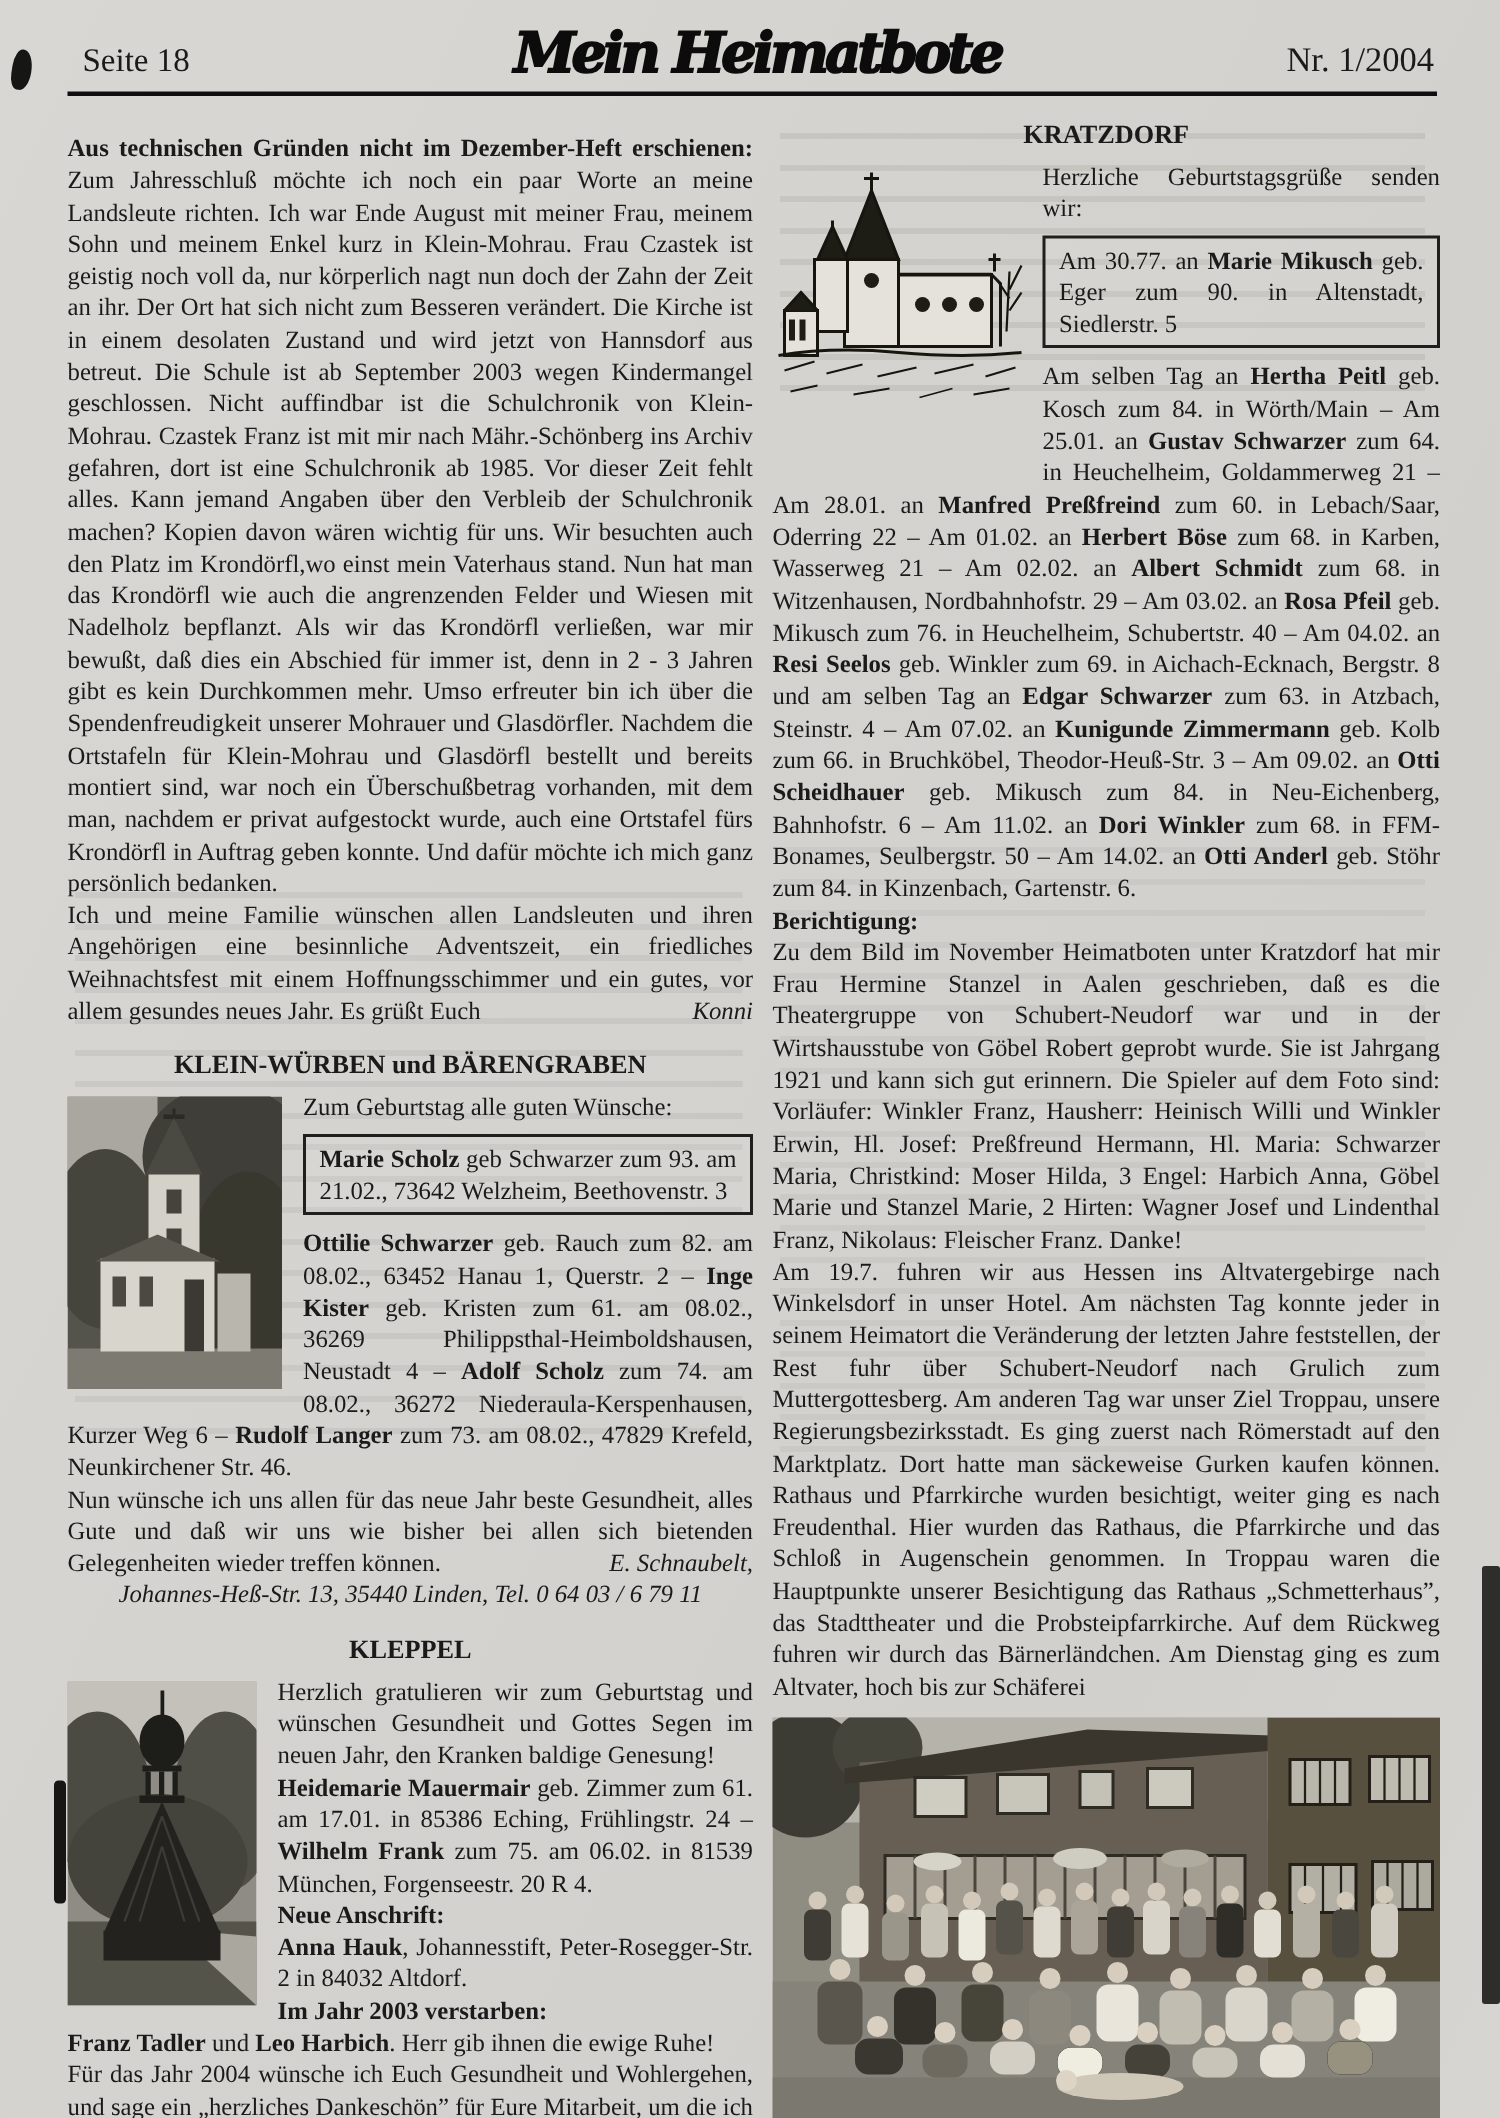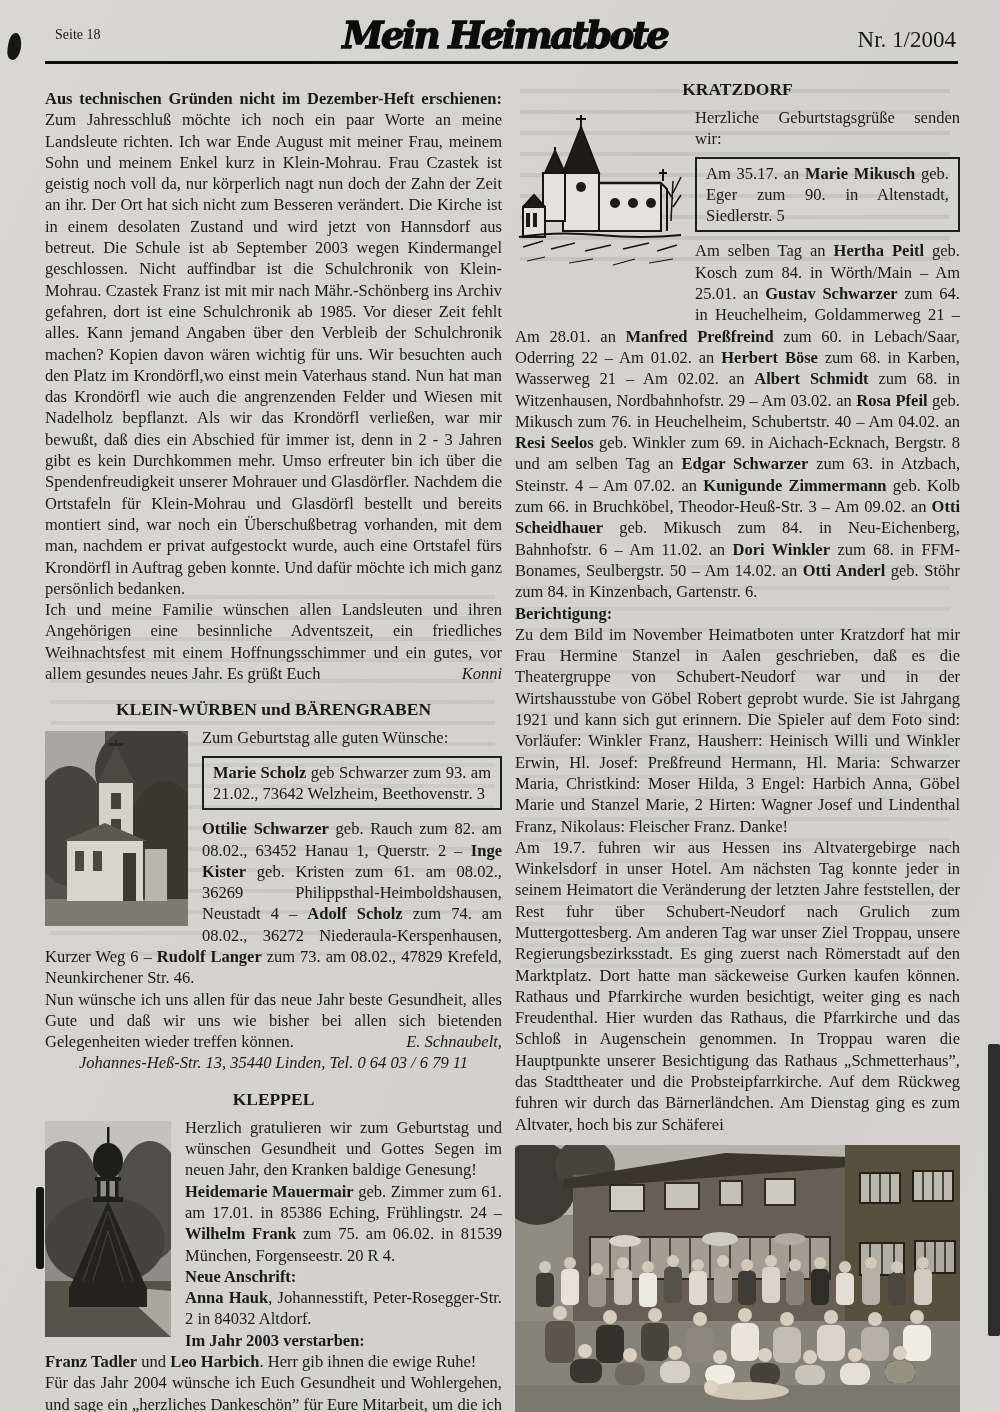--- a/index.html
+++ b/index.html
@@ -16,21 +16,21 @@
   .boxed{border:2px solid #1f1f1d;padding:4px 9px;overflow:hidden;margin:7px 0 8px 0;text-align:justify;background:rgba(255,255,255,.06);}
   .ph{float:left;margin:4px 14px 6px 0;}
   .ph svg{display:block;}
   .sig{float:right;font-style:italic;}
   .addr{margin:0;text-align:center;font-style:italic;}
   .label-b{font-weight:bold;margin:0;}
   .bleed{position:absolute;pointer-events:none;
          background:repeating-linear-gradient(180deg,rgba(104,102,95,0) 0 5px,rgba(104,102,95,.13) 5px 9px,rgba(104,102,95,0) 9px 21px);}
   .artifact{position:absolute;background:#161614;}
   #headrule{position:absolute;left:45px;top:61px;width:913px;height:2.5px;background:#0f0f0f;}
-  #seite{position:absolute;left:55px;top:27px;font-size:14px;}
+  #seite{position:absolute;left:55px;top:27px;font-size:22px;}
   #nr{position:absolute;right:44px;top:27px;font-size:23px;}
   #masthead{position:absolute;left:335px;top:10px;width:340px;height:52px;}
   .clear{clear:both;}
 </style>
 </head>
 <body>
 
 <div id="page">
 
   <div class="bleed" style="left:520px;top:84px;width:430px;height:180px;"></div>
@@ -161,21 +161,21 @@
             <line x1="144" y1="62" x2="152" y2="62"></line>
           <path d="M156 110 L158 70 M158 82 L166 66 M158 88 L150 76 M158 96 L166 84" stroke-width="1.5"></path>
           <path d="M4 126 Q40 120 84 124 T166 124" stroke-width="2"></path>
           <path d="M8 136 L28 130 M36 138 L60 132 M70 140 L96 134 M108 138 L134 132 M142 140 L162 134" stroke-width="1.5"></path>
           <path d="M12 150 L30 146 M54 152 L78 148 M98 154 L120 148 M134 152 L158 148" stroke-width="1.2"></path>
         </g>
       </svg>
     </div>
 
     <p class="just" style="margin-top:4px;">Herzliche Geburtstagsgrüße senden wir:</p>
-    <div class="boxed"><span>Am 35.17. an </span><span style="font-weight: bold;">Marie Mikusch</span><span> geb. Eger zum 90. in Altenstadt, Siedlerstr. 5</span></div>
+    <div class="boxed"><span>Am 30.77. an </span><span style="font-weight: bold;">Marie Mikusch</span><span> geb. Eger zum 90. in Altenstadt, Siedlerstr. 5</span></div>
     <p class="just"><span>Am selben Tag an </span><span style="font-weight: bold;">Hertha Peitl</span><span> geb. Kosch zum 84. in Wörth/Main – Am 25.01. an </span><span style="font-weight: bold;">Gustav Schwarzer</span><span> zum 64. in Heuchelheim, Goldammerweg 21 – Am 28.01. an </span><span style="font-weight: bold;">Manfred Preßfreind</span><span> zum 60. in Lebach/Saar, Oderring 22 – Am 01.02. an </span><span style="font-weight: bold;">Herbert Böse</span><span> zum 68. in Karben, Wasserweg 21 – Am 02.02. an </span><span style="font-weight: bold;">Albert Schmidt</span><span> zum 68. in Witzenhausen, Nordbahnhofstr. 29 – Am 03.02. an </span><span style="font-weight: bold;">Rosa Pfeil</span><span> geb. Mikusch zum 76. in Heuchelheim, Schubertstr. 40 – Am 04.02. an </span><span style="font-weight: bold;">Resi Seelos</span><span> geb. Winkler zum 69. in Aichach-Ecknach, Bergstr. 8 und am selben Tag an </span><span style="font-weight: bold;">Edgar Schwarzer</span><span> zum 63. in Atzbach, Steinstr. 4 – Am 07.02. an </span><span style="font-weight: bold;">Kunigunde Zimmermann</span><span> geb. Kolb zum 66. in Bruchköbel, Theodor-Heuß-Str. 3 – Am 09.02. an </span><span style="font-weight: bold;">Otti Scheidhauer</span><span> geb. Mikusch zum 84. in Neu-Eichenberg, Bahnhofstr. 6 – Am 11.02. an </span><span style="font-weight: bold;">Dori Winkler</span><span> zum 68. in FFM-Bonames, Seulbergstr. 50 – Am 14.02. an </span><span style="font-weight: bold;">Otti Anderl</span><span> geb. Stöhr zum 84. in Kinzenbach, Gartenstr. 6.</span></p>
     <div class="clear"></div>
 
     <p class="label-b sp10">Berichtigung:</p>
     <p class="just">Zu dem Bild im November Heimatboten unter Kratzdorf hat mir Frau Hermine Stanzel in Aalen geschrieben, daß es die Theatergruppe von Schubert-Neudorf war und in der Wirtshausstube von Göbel Robert geprobt wurde. Sie ist Jahrgang 1921 und kann sich gut erinnern. Die Spieler auf dem Foto sind: Vorläufer: Winkler Franz, Hausherr: Heinisch Willi und Winkler Erwin, Hl. Josef: Preßfreund Hermann, Hl. Maria: Schwarzer Maria, Christkind: Moser Hilda, 3 Engel: Harbich Anna, Göbel Marie und Stanzel Marie, 2 Hirten: Wagner Josef und Lindenthal Franz, Nikolaus: Fleischer Franz. Danke!</p>
 
     <p class="just">Am 19.7. fuhren wir aus Hessen ins Altvatergebirge nach Winkelsdorf in unser Hotel. Am nächsten Tag konnte jeder in seinem Heimatort die Veränderung der letzten Jahre feststellen, der Rest fuhr über Schubert-Neudorf nach Grulich zum Muttergottesberg. Am anderen Tag war unser Ziel Troppau, unsere Regierungsbezirksstadt. Es ging zuerst nach Römerstadt auf den Marktplatz. Dort hatte man säckeweise Gurken kaufen können. Rathaus und Pfarrkirche wurden besichtigt, weiter ging es nach Freudenthal. Hier wurden das Rathaus, die Pfarrkirche und das Schloß in Augenschein genommen. In Troppau waren die Hauptpunkte unserer Besichtigung das Rathaus „Schmetterhaus”, das Stadttheater und die Probsteipfarrkirche. Auf dem Rückweg fuhren wir durch das Bärnerländchen. Am Dienstag ging es zum Altvater, hoch bis zur Schäferei</p>
 
     <div style="margin-top:10px;">
       <svg width="445" height="292" viewBox="0 0 445 292">

